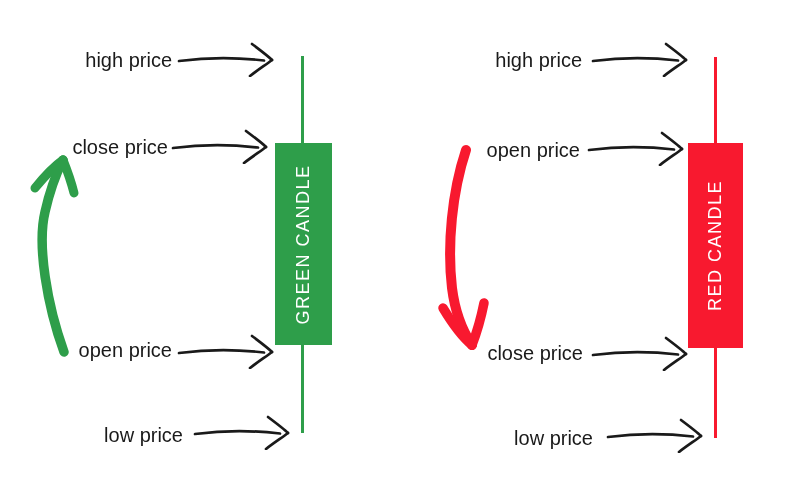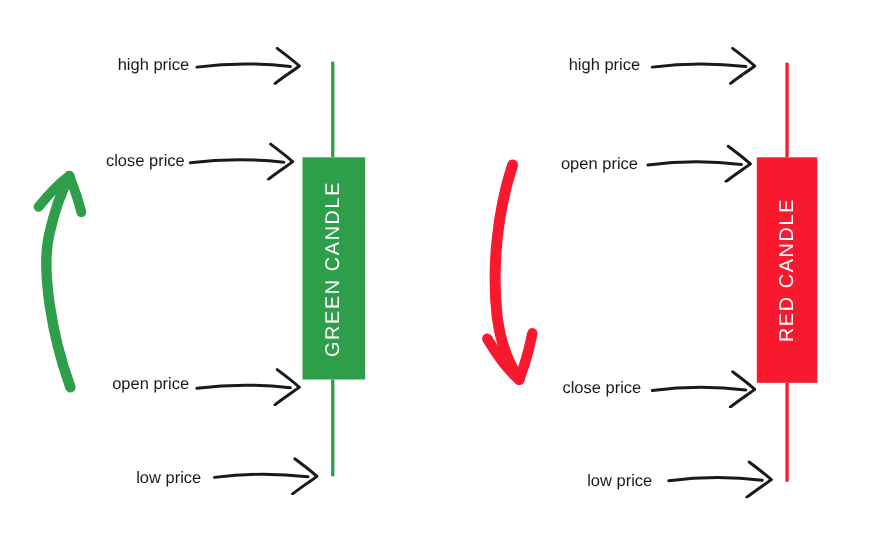--- a/index.html
+++ b/index.html
@@ -13,21 +13,21 @@
   html,body{background:var(--bg);}
   body{font-family:"Liberation Sans", sans-serif;}
   .canvas{
     position:relative;
     width:794px;height:492px;
     background:var(--bg);
     overflow:hidden;
   }
   .lbl{
     position:absolute;
-    font-size:15px;
+    font-size:20px;
     color:var(--ink);
     white-space:nowrap;
     line-height:24px;
   }
   .ptr-arrow{position:absolute;width:100px;height:36px;color:var(--ink);}
   .ptr-arrow path{fill:none;stroke:currentColor;stroke-width:2.7;stroke-linecap:round;stroke-linejoin:round;}
   .wick{position:absolute;width:3px;}
   .wick.green{background:var(--green);}
   .wick.red{background:var(--red);}
   .body{

